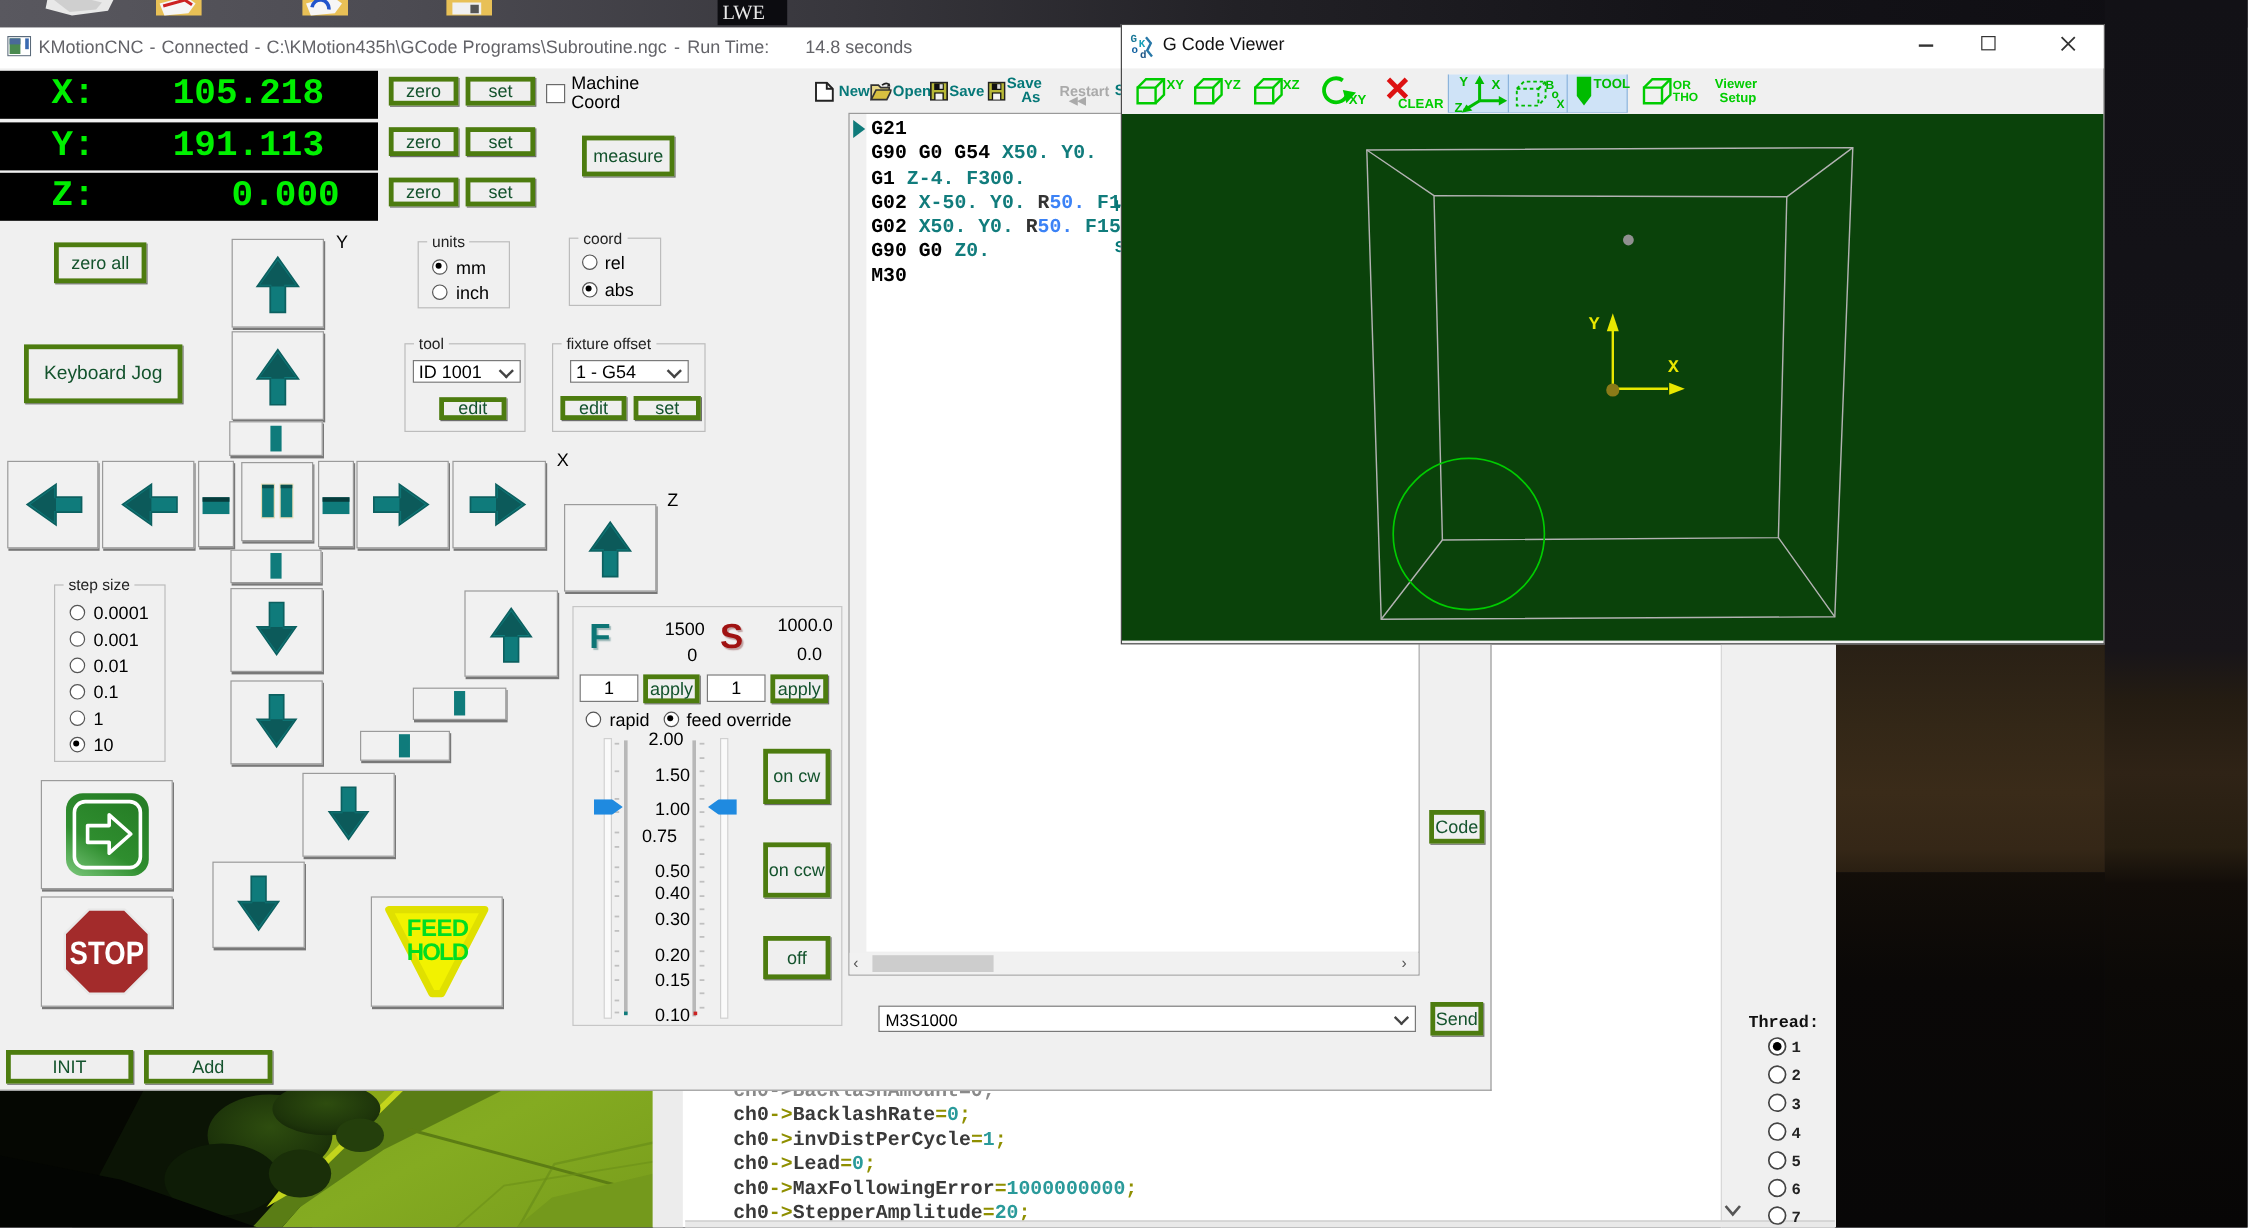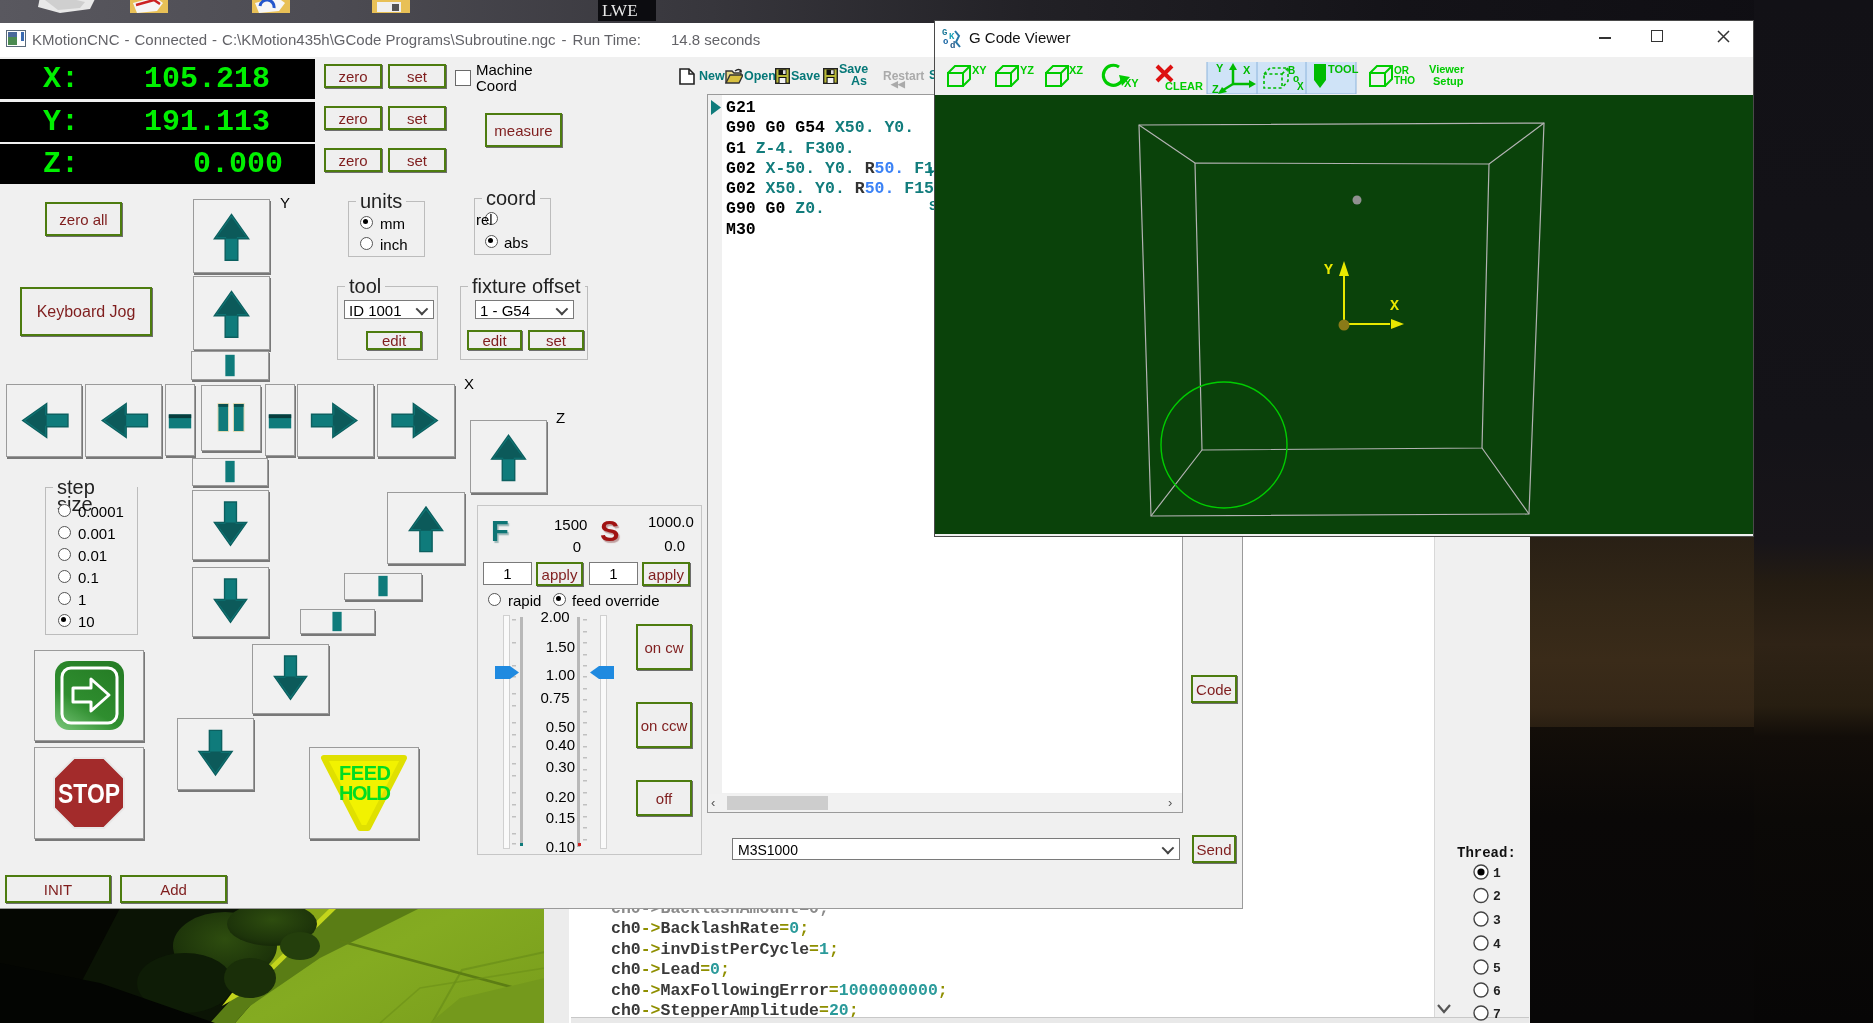--- a/index.html
+++ b/index.html
@@ -1,20 +1,20 @@
 <!DOCTYPE html>
 <html><head>
 <meta charset="utf-8">
 <style>
 html,body{margin:0;padding:0}
 body{width:1873px;height:1023px;position:relative;overflow:hidden;background:#101014;font-family:"Liberation Sans",sans-serif}
 .ab{position:absolute}
-.btn{position:absolute;background:#efefef;border:2px solid #4d7c0f;box-shadow:1px 1px 0 #6e6e6e;display:flex;align-items:center;justify-content:center;font-size:15px;color:#7f1d1d;box-sizing:border-box}
+.btn{position:absolute;background:#efefef;border:4px solid #4d7c0f;box-shadow:1px 1px 0 #6e6e6e;display:flex;align-items:center;justify-content:center;font-size:15px;color:#14532d;box-sizing:border-box}
 .gb{position:absolute;border:1px solid #bcbcbc;box-sizing:border-box}
-.gb>span{position:absolute;top:-9px;left:7px;background:#f0f0f0;padding:0 4px;font-size:20px;color:#222;line-height:17px}
+.gb>span{position:absolute;top:-9px;left:7px;background:#f0f0f0;padding:0 4px;font-size:13px;color:#222;line-height:17px}
 .rad{position:absolute;width:13px;height:13px;border-radius:50%;background:#fff;border:1px solid #555;box-sizing:border-box}
 .rad.s::after{content:"";position:absolute;left:2px;top:2px;width:5px;height:5px;border-radius:50%;background:#000}
 .lbl{position:absolute;font-size:15px;color:#000;white-space:nowrap}
 .mono{font-family:"Liberation Mono",monospace}
 .jbtn{position:absolute;background:#f1f1f1;border:1px solid #9b9b9b;box-shadow:1px 2px 0 #787878;box-sizing:border-box}
 .jbtn svg{position:absolute;left:0;top:0;width:100%;height:100%}
 .dro{position:absolute;left:0;width:315px;height:40px;background:#000;color:#00f000;font-family:"Liberation Mono",monospace;font-weight:bold;font-size:30px;line-height:40px}
 .combo{position:absolute;background:#fff;border:1px solid #7a7a7a;box-sizing:border-box;font-size:15px;color:#000}
 .combo::after{content:"";position:absolute;right:8px;top:50%;margin-top:-4px;width:7px;height:7px;border-right:2px solid #444;border-bottom:2px solid #444;transform:rotate(45deg) translateY(-2px)}
 .tealtxt{color:#067878;font-weight:bold;font-size:12.5px}
@@ -302,21 +302,21 @@
     <span>units</span>
   </div>
 <div class="rad s" style="left:360px;top:216px"></div>
 <div class="lbl" style="left:380px;top:215px">mm</div>
 <div class="rad" style="left:360px;top:237px"></div>
 <div class="lbl" style="left:380px;top:236px">inch</div>
 <div class="gb" style="left:474px;top:198px;width:77px;height:57px">
     <span>coord</span>
   </div>
 <div class="rad" style="left:485px;top:212px"></div>
-<div class="lbl" style="left:476px;top:211px">rel</div>
+<div class="lbl" style="left:504px;top:211px">rel</div>
 <div class="rad s" style="left:485px;top:235px"></div>
 <div class="lbl" style="left:504px;top:234px">abs</div>
 
 <div class="gb" style="left:337px;top:286px;width:101px;height:74px">
     <span>tool</span>
   </div>
 <div class="combo" style="left:344px;top:300px;width:90px;height:19px">
     <span style="position:absolute;left:4px;top:1px">ID 1001</span>
   </div>
 <div class="btn" style="left:366px;top:331px;width:56px;height:19px">edit</div>
@@ -389,21 +389,21 @@
       <rect x="71" y="199" width="4" height="1.5"></rect>
       <rect x="71" y="210" width="4" height="1.5"></rect>
       <rect x="71" y="222" width="4" height="1.5"></rect>
     </g>
   <rect x="8" y="226" width="3" height="3" fill="#0f7b7b"></rect>
     <rect x="66" y="226" width="3" height="3" fill="#cc2222"></rect>
 </svg>
 <div class="lbl" style="left:535px;top:608px;width:40px;text-align:center">2.00</div>
 <div class="lbl" style="left:535px;top:638px;width:40px;text-align:right">1.50</div>
 <div class="lbl" style="left:535px;top:666px;width:40px;text-align:right">1.00</div>
-<div class="lbl" style="left:535px;top:689px;width:40px;text-align:center">0.75</div>
+<div class="lbl" style="left:535px;top:689px;width:40px;text-align:left">0.75</div>
 <div class="lbl" style="left:535px;top:718px;width:40px;text-align:right">0.50</div>
 <div class="lbl" style="left:535px;top:736px;width:40px;text-align:right">0.40</div>
 <div class="lbl" style="left:535px;top:758px;width:40px;text-align:right">0.30</div>
 <div class="lbl" style="left:535px;top:788px;width:40px;text-align:right">0.20</div>
 <div class="lbl" style="left:535px;top:809px;width:40px;text-align:right">0.15</div>
 <div class="lbl" style="left:535px;top:838px;width:40px;text-align:right">0.10</div>
 <svg class="ab" style="left:495px;top:666px" width="24" height="13">
     <polygon points="0,0 15,0 24,6.5 15,13 0,13" fill="#1f8ae0"></polygon>
   </svg>
 <svg class="ab" style="left:590px;top:666px" width="24" height="13">

